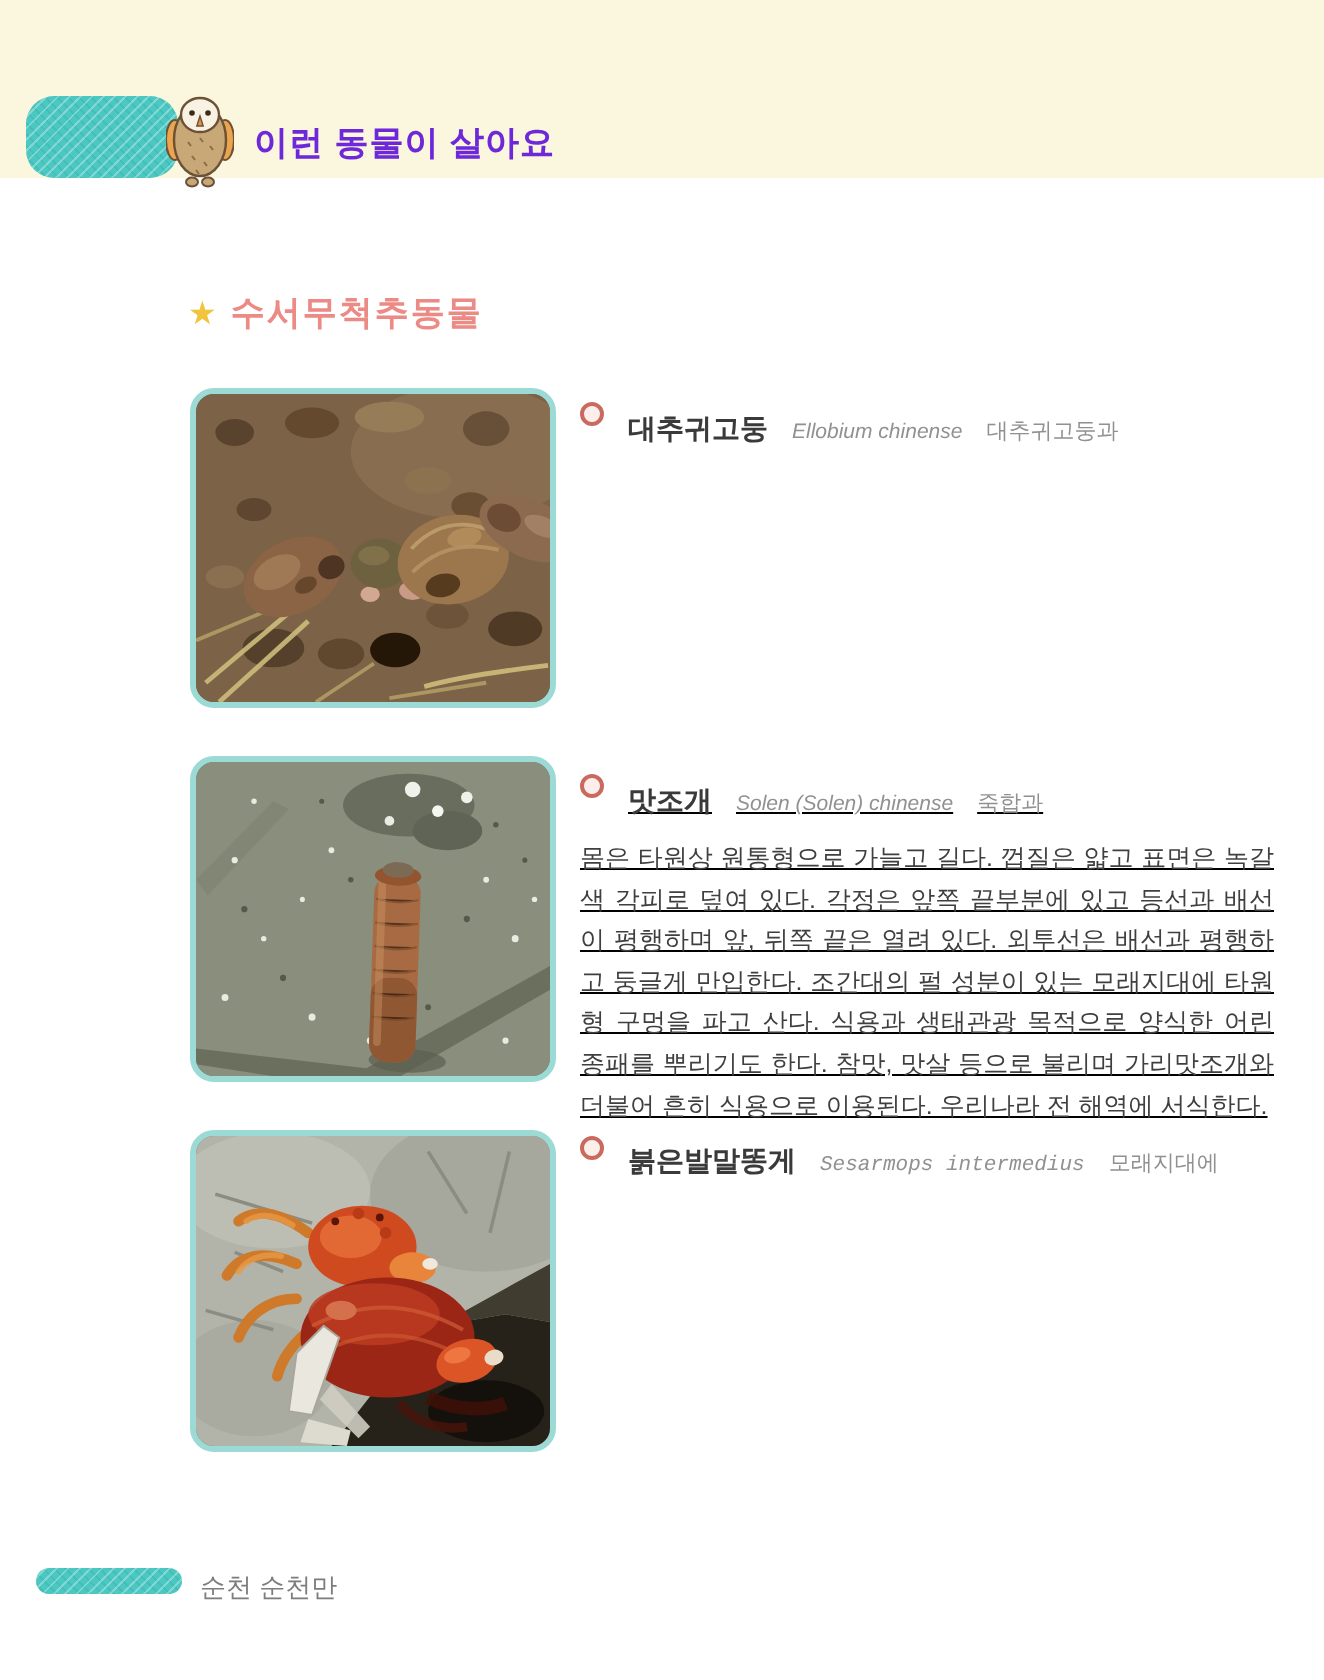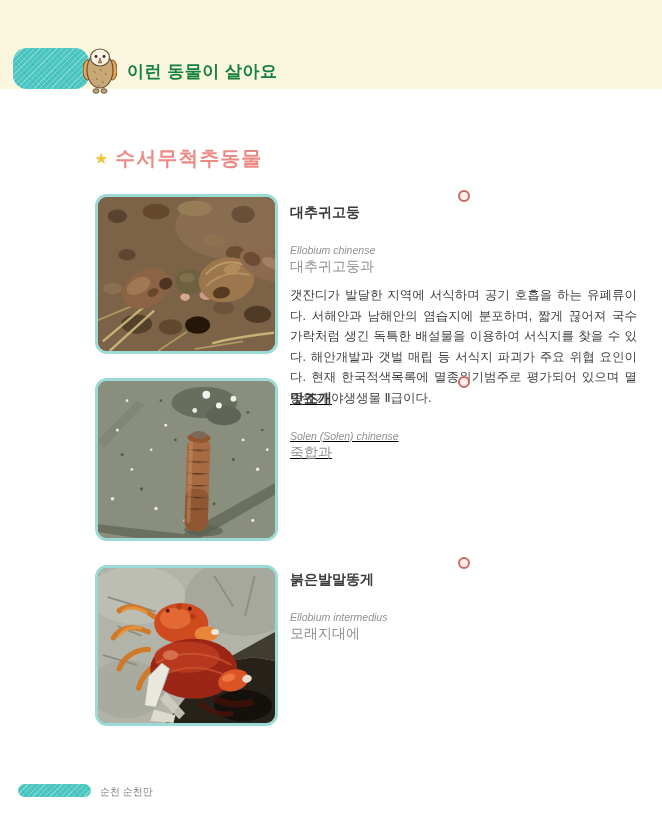--- a/index.html
+++ b/index.html
@@ -10,45 +10,45 @@
   
   .header-band{position:absolute;left:0;top:0;width:662px;height:89px;background:#fbf6de;}
   .tealtex{
     background-color:#4cc7c1;
     background-image:
       repeating-linear-gradient(135deg, rgba(255,255,255,0) 0 3px, rgba(255,255,255,.30) 3px 4px),
       repeating-linear-gradient(45deg, rgba(255,255,255,0) 0 3px, rgba(46,176,171,.35) 3px 4px);
   }
   .header-tab{position:absolute;left:13px;top:48px;width:76px;height:41px;border-radius:14px;}
   .owl{position:absolute;left:83px;top:43px;width:34px;height:52px;}
-  .page-title{position:absolute;left:127px;top:60px;font-size:17px;font-weight:bold;color:#15803d;letter-spacing:.5px;}
+  .page-title{position:absolute;left:127px;top:60px;font-size:17px;font-weight:bold;color:#6d28d9;letter-spacing:.5px;}
   
   .section-title-row{position:absolute;left:94px;top:145px;display:flex;align-items:center;gap:7px;}
   .star{font-size:16px;color:#f2c43d;}
-  .section-title{font-size:20px;font-weight:bold;color:#ec8b85;letter-spacing:1px;}
+  .section-title{font-size:17px;font-weight:bold;color:#ec8b85;letter-spacing:1px;}
   
   .photo{position:absolute;left:95px;width:183px;border:3px solid #9bdad5;border-radius:12px;overflow:hidden;box-sizing:border-box;background:#777;}
   .photo svg{display:block;width:100%;height:100%;}
   .p1{top:194px;height:160px;}
   .p2{top:378px;height:163px;}
   .p3{top:565px;height:161px;}
   .text-col{position:absolute;left:290px;width:347px;}
-  .t1{top:190px;} .t2{top:376px;text-decoration:underline;} .t3{top:557px;}
-  .entry-heading{display:flex;align-items:baseline;gap:2px;flex-direction:column;}
+  .t1{top:190px;} .t2{top:376px;text-decoration:underline;} .t3{top:557px;font-family:Liberation Mono, monospace;}
+  .entry-heading{display:flex;align-items:baseline;gap:12px;}
   .bullet{width:8px;height:8px;border:2.5px solid #c96a5f;border-radius:50%;background:#fdeeec;align-self:center;flex:none;}
   .species-name{font-size:14px;font-weight:bold;color:#3a3a3a;}
   .sci{font-size:10.5px;font-style:italic;color:#919191;margin-top:20px;}
-  .family{font-size:14px;color:#919191;}
+  .family{font-size:11px;color:#919191;}
   .species-description{
     margin-top:9px;font-size:12.5px;line-height:20.6px;color:#3f3f3f;
     text-align:justify;word-break:normal;
   }
   
   .footer-tab{position:absolute;left:18px;top:784px;width:73px;height:13px;border-radius:7px;}
-  .footer-label{position:absolute;left:100px;top:785px;font-size:10px;color:#7d7d7d;}
+  .footer-label{position:absolute;left:100px;top:785px;font-size:13px;color:#7d7d7d;}
 </style>
 </head>
 <body>
 
 <div class="header-band">
   <div class="header-tab tealtex"></div>
   <svg class="owl" viewBox="0 0 34 52">
     <ellipse cx="4.5" cy="27" rx="4.5" ry="10" fill="#eca44e" stroke="#6b5236" stroke-width="1"></ellipse>
     <ellipse cx="29.5" cy="27" rx="4.5" ry="10" fill="#eca44e" stroke="#6b5236" stroke-width="1"></ellipse>
     <ellipse cx="13" cy="48" rx="3" ry="2.2" fill="#c9a878" stroke="#6b5236" stroke-width="1"></ellipse>
@@ -126,21 +126,20 @@
     </g>
   </svg>
 </div>
 <div class="text-col t1">
   <div class="entry-heading">
     <span class="bullet"></span>
     <span class="species-name">대추귀고둥</span>
     <span class="sci">Ellobium chinense</span>
     <span class="family">대추귀고둥과</span>
   </div>
-  <div class="species-description">갯잔디가 발달한 지역에 서식하며 공기 호흡을 하는 유폐류이다. 서해안과 남해안의 염습지에 분포하며, 짧게 끊어져 국수 가락처럼 생긴 독특한 배설물을 이용하여 서식지를 찾을 수 있다. 해안개발과 갯벌 매립 등 서식지 파괴가 주요 위협 요인이다. 현재 한국적색목록에 멸종위기범주로 평가되어 있으며 멸종위기 야생생물 Ⅱ급이다.</div>
 </div>
 
 <div class="photo p2" aria-label="펄 바닥에 세로로 박혀 있는 맛조개">
   <svg viewBox="0 0 183 160" preserveAspectRatio="none">
     <rect width="183" height="160" fill="#8a8e7d"></rect>
     <polygon points="0,60 40,20 48,24 6,68" fill="#7c8070" opacity=".6"></polygon>
     <polygon points="0,146 88,156 183,104 183,116 92,168 0,154" fill="#6b6f5e"></polygon>
     <ellipse cx="110" cy="22" rx="34" ry="16" fill="#686d5e"></ellipse>
       <ellipse cx="130" cy="35" rx="18" ry="10" fill="#5f6456"></ellipse>
     <circle cx="112" cy="14" r="4" fill="#eef2ea"></circle>
@@ -189,20 +188,21 @@
     </g>
   </svg>
 </div>
 <div class="text-col t2">
   <div class="entry-heading">
     <span class="bullet"></span>
     <span class="species-name">맛조개</span>
     <span class="sci">Solen (Solen) chinense</span>
     <span class="family">죽합과</span>
   </div>
+  <div class="species-description">몸은 타원상 원통형으로 가늘고 길다. 껍질은 얇고 표면은 녹갈색 각피로 덮여 있다. 각정은 앞쪽 끝부분에 있고 등선과 배선이 평행하며 앞, 뒤쪽 끝은 열려 있다. 외투선은 배선과 평행하고 둥글게 만입한다. 조간대의 펄 성분이 있는 모래지대에 타원형 구멍을 파고 산다. 식용과 생태관광 목적으로 양식한 어린 종패를 뿌리기도 한다. 참맛, 맛살 등으로 불리며 가리맛조개와 더불어 흔히 식용으로 이용된다. 우리나라 전 해역에 서식한다.</div>
 </div>
 
 <div class="photo p3" aria-label="진흙 틈에 있는 붉은발말똥게">
   <svg viewBox="0 0 183 160" preserveAspectRatio="none">
     <rect width="183" height="160" fill="#b2b4aa"></rect>
     <ellipse cx="150" cy="30" rx="60" ry="40" fill="#a6a89d"></ellipse>
     <ellipse cx="30" cy="125" rx="40" ry="30" fill="#a9aba0"></ellipse>
     <ellipse cx="40" cy="28" rx="50" ry="30" fill="#bcbeb4"></ellipse>
     <g stroke="#8b8d82" stroke-width="1.8" fill="none">
       <path d="M10 30 L60 45"></path>
@@ -247,19 +247,19 @@
     </g>
     <polygon points="52,112 66,98 74,104 60,144 48,142" fill="#e9e7de" stroke="#a9a79c" stroke-width="1"></polygon>
     <polygon points="58,146 80,152 78,160 54,158" fill="#dddbd0"></polygon>
     <polygon points="70,128 90,150 84,156 64,136" fill="#cfcdc2" opacity=".9"></polygon>
   </svg>
 </div>
 <div class="text-col t3">
   <div class="entry-heading">
     <span class="bullet"></span>
     <span class="species-name">붉은발말똥게</span>
-    <span class="sci">Ellobium intermedius</span>
+    <span class="sci">Sesarmops intermedius</span>
     <span class="family">모래지대에</span>
   </div>
 </div>
 
 <div class="footer-tab tealtex"></div>
 <div class="footer-label">순천 순천만</div>
 
 </body></html>

